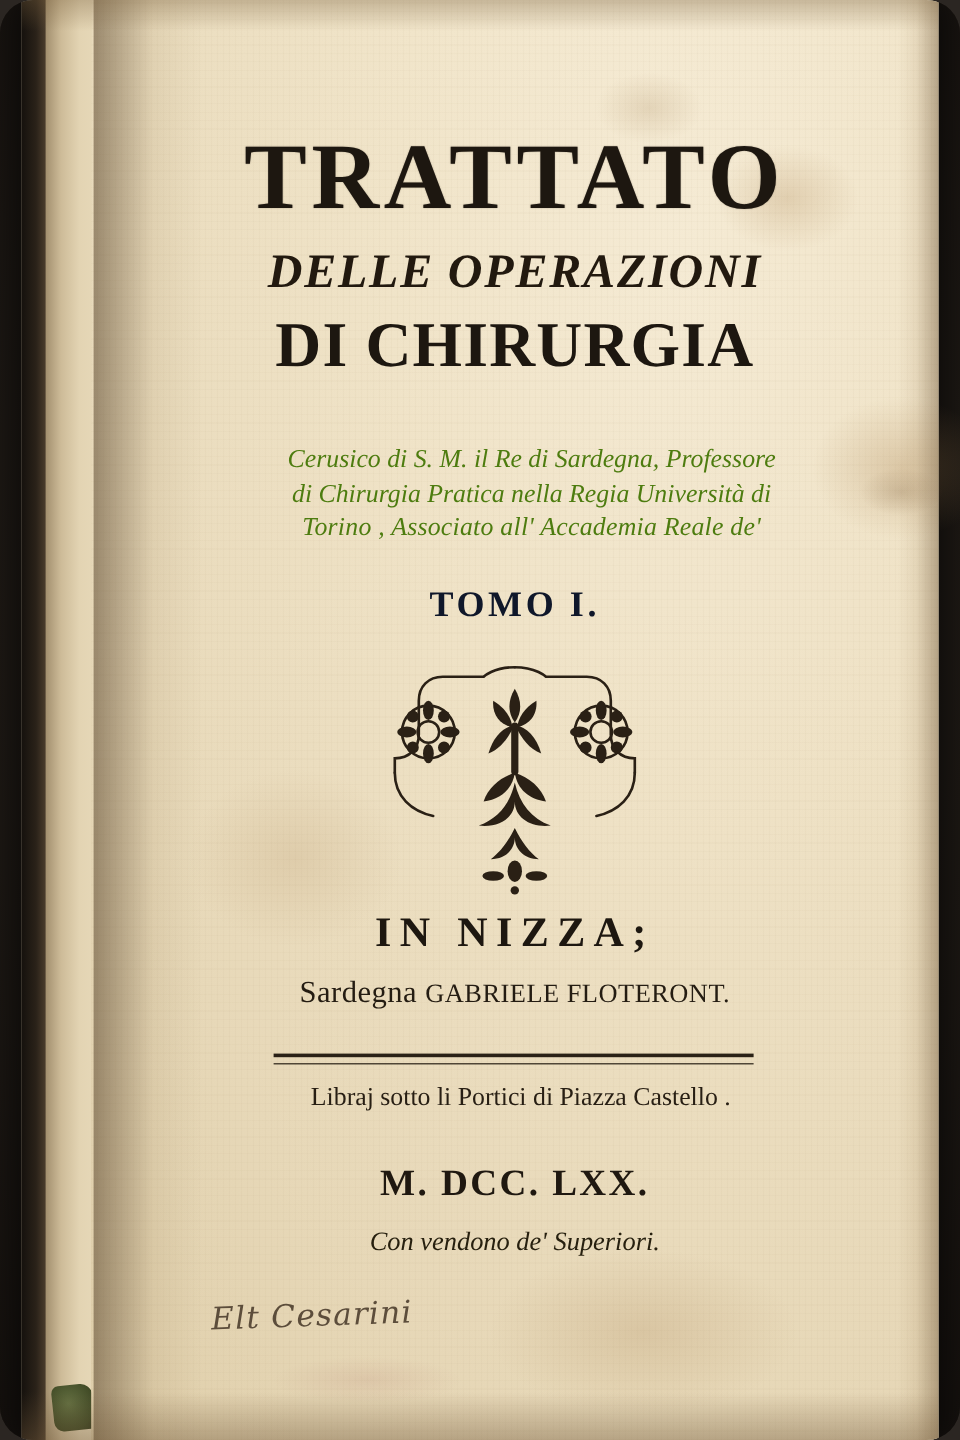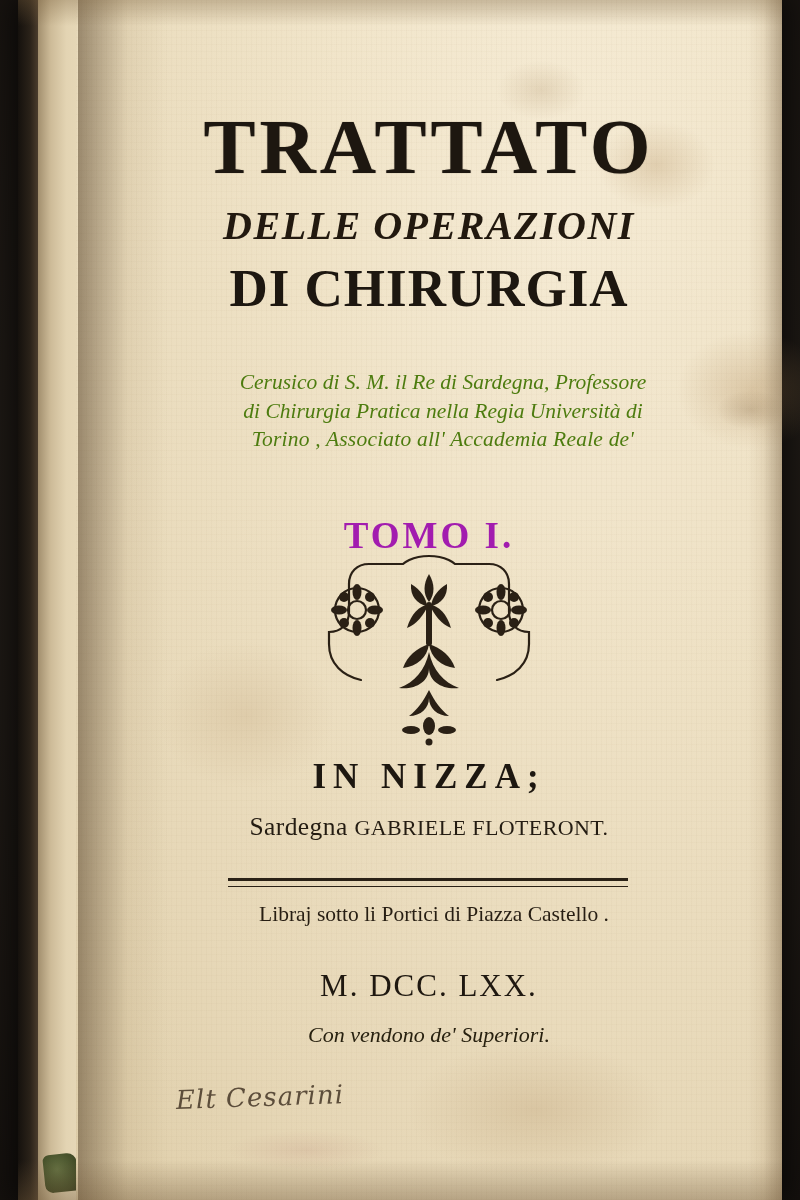--- a/index.html
+++ b/index.html
@@ -13,20 +13,21 @@
     overflow: hidden;
     font-family: "Liberation Serif", serif;
   }
 
   #page {
     position: relative;
     width: 800px;
     height: 1200px;
     background: #1c1713;
     overflow: hidden;
+    border-radius: 28px;
   }
 
   
   .backdrop {
     position: absolute;
     inset: 0;
     background:
       radial-gradient(ellipse at 50% 45%, #3a332c 0%, #221d18 60%, #15110e 100%);
   }
 
@@ -208,25 +209,25 @@
     text-align: center;
     color: #4d7c0f;
     font-style: italic;
   }
   .t-block .ln { display: block; white-space: nowrap; }
   .t-block .ln.l4 { letter-spacing: .2px; }
 
   .t-tomo {
     position: absolute;
     left: 0; right: 0;
-    top: 514px;
-    font-size: 37px;
+    top: 487px;
+    font-size: 30px;
     font-weight: 700;
     letter-spacing: 3px;
-    color: #a21caf;
+    color: #0f172a;
   }
 
   
   .ornament {
     position: absolute;
     left: 0; right: 0;
     top: 540px;
     height: 230px;
     display: flex;
     align-items: flex-start;
@@ -279,21 +280,21 @@
     line-height: 1.35;
     color: #271e13;
   }
   .t-sale .ln { display: block; white-space: nowrap; }
 
   .t-year {
     position: absolute;
     left: 0; right: 0;
     top: 968px;
     font-size: 31px;
-    font-weight: 400;
+    font-weight: 700;
     letter-spacing: 2px;
     color: #1f1810;
   }
   .t-lic {
     position: absolute;
     left: 0; right: 0;
     top: 1022px;
     font-size: 22px;
     font-style: italic;
     color: #27200f;

